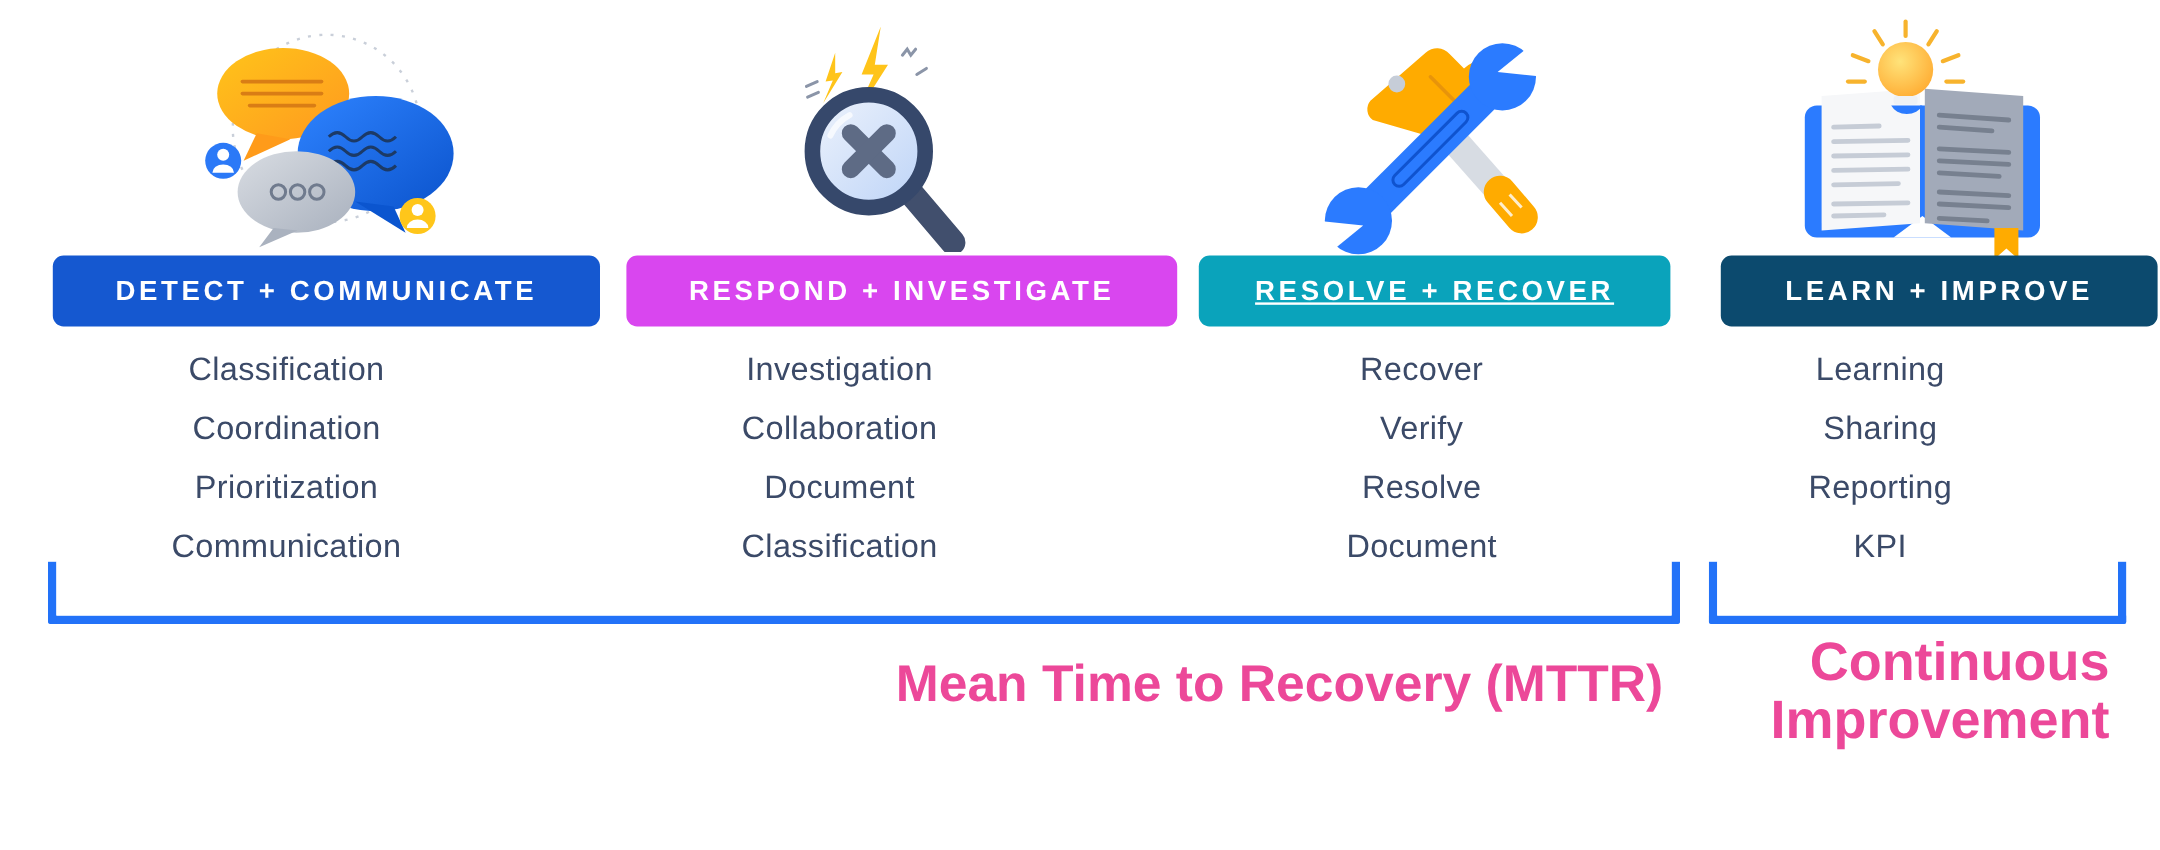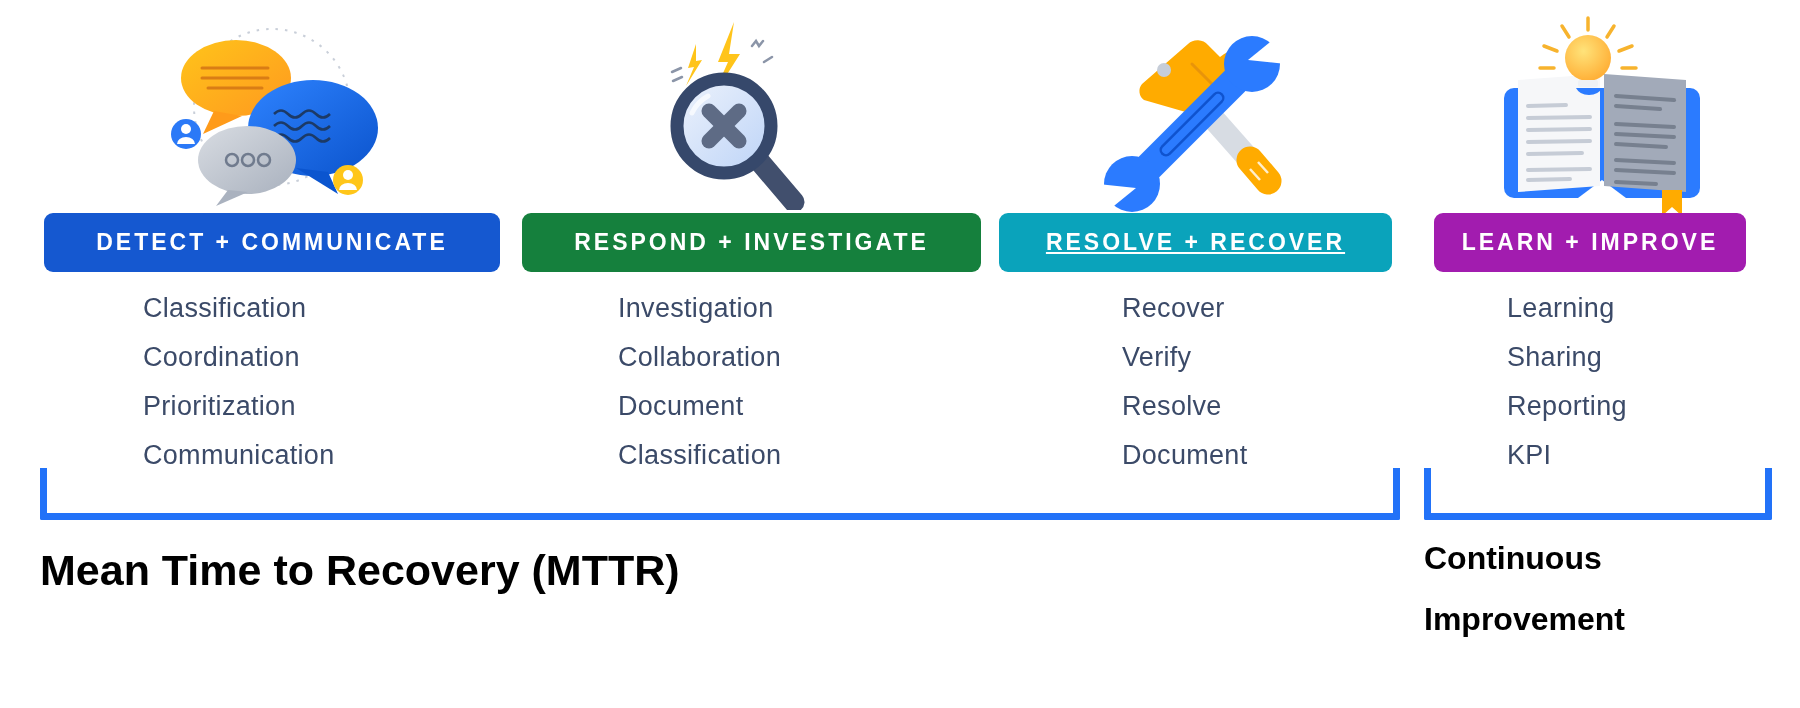--- a/index.html
+++ b/index.html
@@ -8,32 +8,32 @@
     font-family:"Liberation Sans","DejaVu Sans",sans-serif;overflow:hidden;
   }
   .banner{
     position:absolute;top:213px;height:59px;border-radius:9px;
     display:flex;align-items:center;justify-content:center;
     color:#ffffff;font-size:23px;font-weight:700;letter-spacing:3px;
     white-space:nowrap;
   }
   .col-list{
     position:absolute;top:284px;margin:0;padding:0;list-style:none;
-    font-size:27px;line-height:49px;color:#3b4a68;letter-spacing:.3px;
+    font-size:27px;line-height:49px;color:#3b4a68;letter-spacing:.3px;text-align:center;
   }
   .bracket{
     position:absolute;top:468px;height:45px;
     border:7px solid #2272f8;border-top:none;
     border-bottom-left-radius:2px;border-bottom-right-radius:2px;
   }
   .bracket-label{
-    position:absolute;color:#000000;font-weight:700;text-align:left;
+    position:absolute;color:#ec4899;font-weight:700;text-align:right;
   }
   .mttr-label{left:40px;width:1346px;top:546px;font-size:43px;}
-  .ci-label{left:1424px;width:334px;top:528px;font-size:32px;line-height:61px;}
+  .ci-label{left:1424px;width:334px;top:528px;font-size:45px;line-height:48px;}
   .icon{position:absolute;}
 </style>
 </head>
 <body>
 
 <div class="canvas">
 
   <svg class="icon" style="left:150px;top:12px;" width="240" height="200" viewBox="0 0 240 200" aria-hidden="true">
     <defs>
       <linearGradient id="g-or" x1="0" y1="0" x2="1" y2="1">
@@ -150,23 +150,23 @@
       <line x1="146" y1="162" x2="204" y2="165"></line>
       <line x1="146" y1="174" x2="186" y2="176"></line>
     </g>
     <circle cx="118" cy="50" r="23" fill="url(#g-bulb)"></circle>
     <rect x="108" y="72" width="20" height="7" rx="2" fill="#eef1f5"></rect>
     <path d="M106 80 a 14 11 0 0 0 26 0 Z" fill="#2b7bff"></path>
     <path d="M192 182 h 20 v 26 l -10 -9 l -10 9 Z" fill="#ffab00"></path>
   </svg>
 
   <div class="banner" style="left: 44px; width: 456px; background: rgb(21, 88, 208);">DETECT + COMMUNICATE</div>
-  <div class="banner" style="left: 522px; width: 459px; background: #15803d;">RESPOND + INVESTIGATE</div>
+  <div class="banner" style="left: 522px; width: 459px; background: #d946ef;">RESPOND + INVESTIGATE</div>
   <div class="banner" style="left: 999px; width: 393px; background: rgb(10, 163, 187); text-decoration: underline;">RESOLVE + RECOVER</div>
-  <div class="banner" style="left: 1434px; width: 312px; background: #a21caf;">LEARN + IMPROVE</div>
+  <div class="banner" style="left: 1434px; width: 364px; background: #0c4a6e;">LEARN + IMPROVE</div>
 
   <ul class="col-list" style="left:143px;">
     <li>Classification</li>
     <li>Coordination</li>
     <li>Prioritization</li>
     <li>Communication</li>
   </ul>
   <ul class="col-list" style="left:618px;">
     <li>Investigation</li>
     <li>Collaboration</li>

